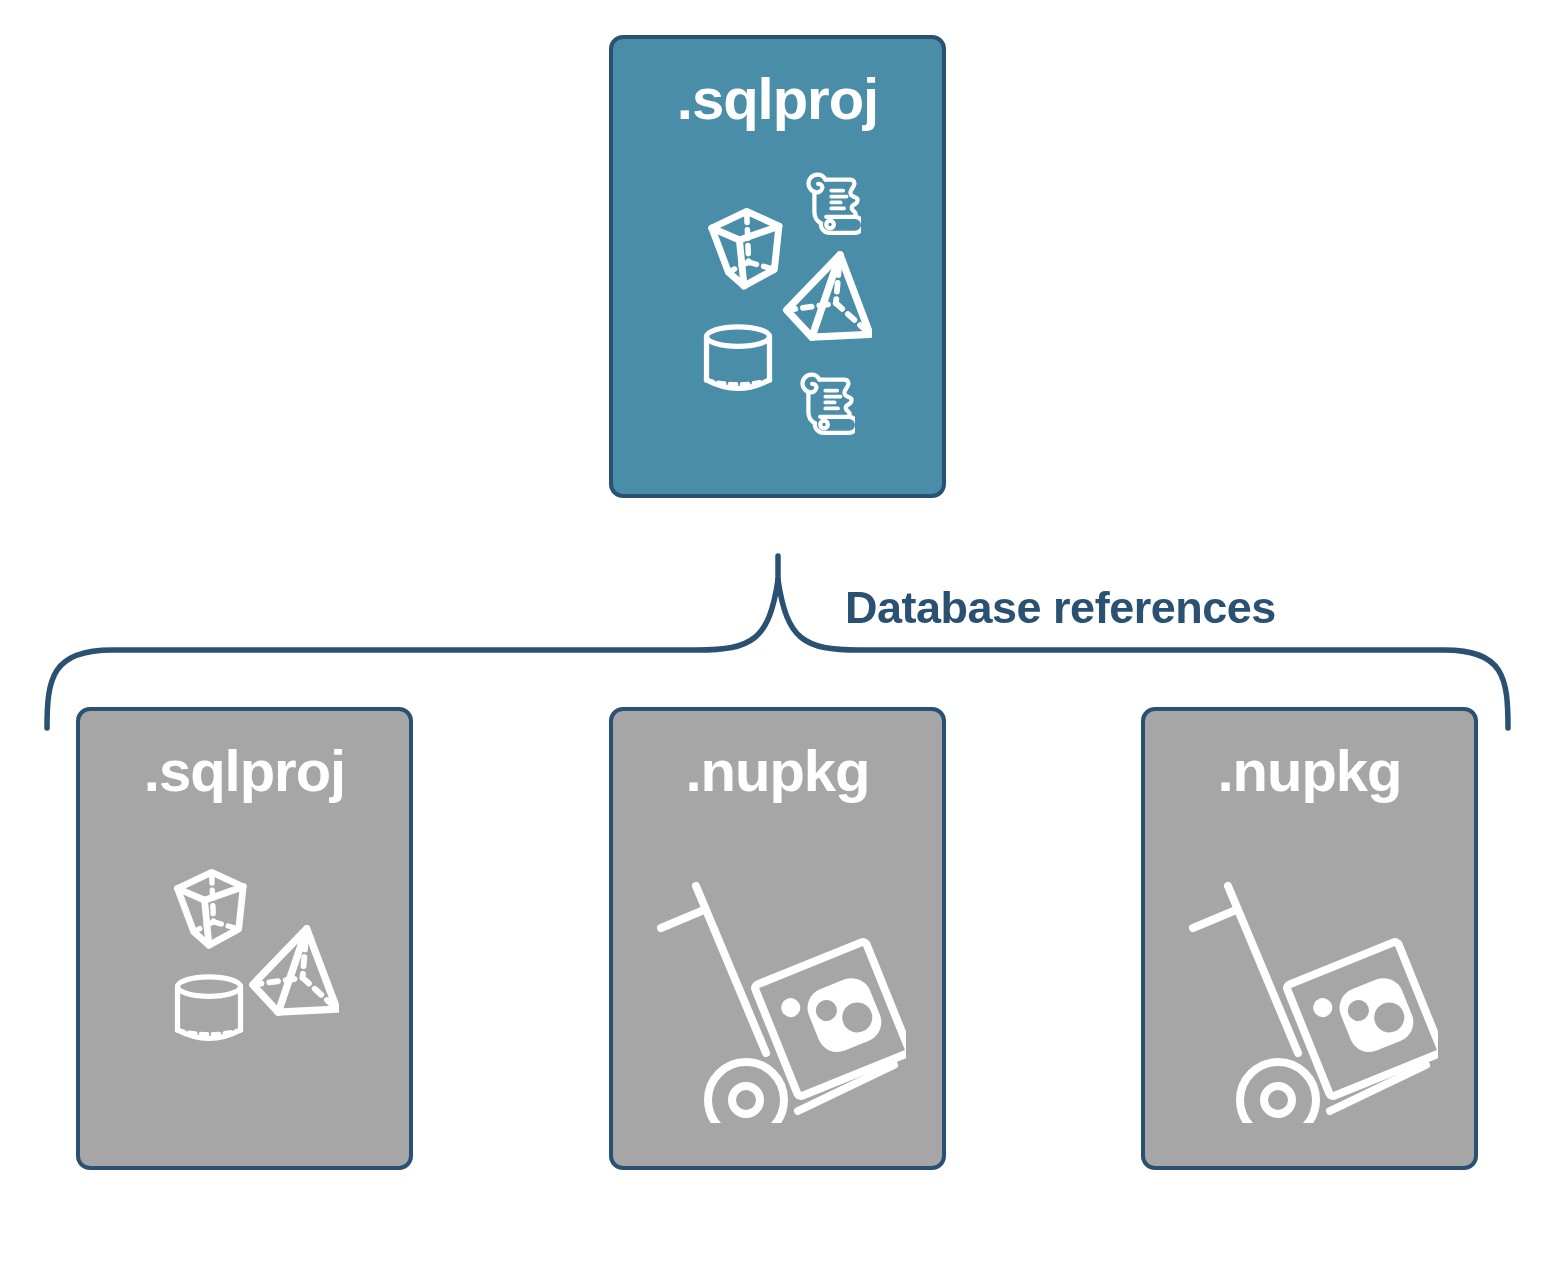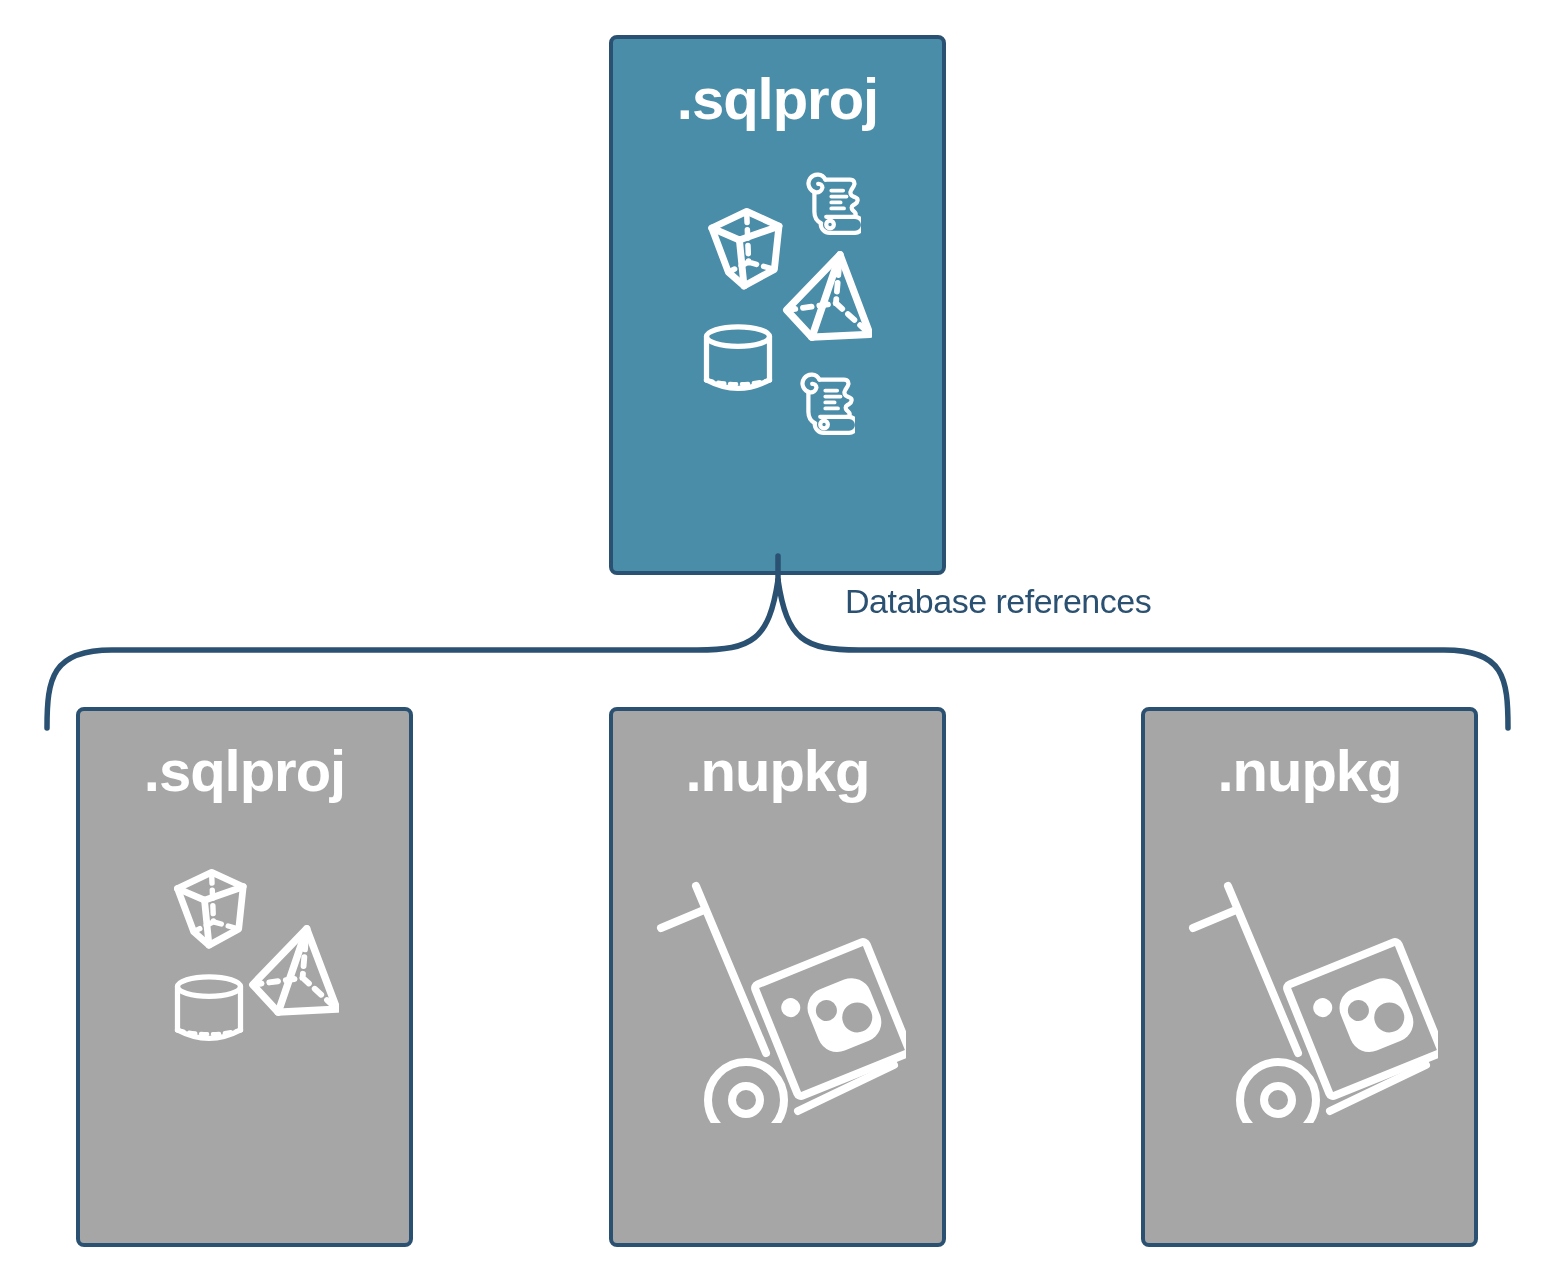--- a/index.html
+++ b/index.html
@@ -7,22 +7,22 @@
     --navy:#2B5172;
     --gray:#A6A6A6;
     --icon_white:#FFFFFF;
   }
   html,body{margin:0;padding:0;background:#fff;}
   .canvas{
     position:relative;width:1566px;height:1274px;background:#fff;
     font-family:"Liberation Sans",sans-serif;overflow:hidden;
   }
   .node{
-    position:absolute;width:337px;height:540px;box-sizing:border-box;
-    border:4.5px solid var(--navy,#2B5172);border-radius:8px;
+    position:absolute;width:337px;height:463px;box-sizing:border-box;
+    border:4.5px solid var(--navy,#2B5172);border-radius:14px;
   }
   .root{left:609px;top:35px;background:var(--accent_teal,#4A8DA8);}
   .child{background:var(--gray,#A6A6A6);top:707px;}
   #child1{left:76px;}
   #child2{left:609px;}
   #child3{left:1141px;}
   .title{
     margin:28px 0 0;text-align:center;color:var(--icon_white,#fff);
     font-size:58px;font-weight:700;letter-spacing:-1px;line-height:1.1;
   }
@@ -41,21 +41,21 @@
   .ic-truck{left:43px;top:152px;width:250px;height:260px;}
   .brace{
     position:absolute;left:0;top:550px;width:1566px;height:190px;
   }
   .brace path{
     stroke:var(--navy,#2B5172);stroke-width:5.5;fill:none;
     stroke-linecap:round;stroke-linejoin:round;
   }
   .edge-label{
     position:absolute;left:845px;top:582px;white-space:nowrap;
-    color:var(--navy,#2B5172);font-size:34px;font-weight:400;letter-spacing:-0.5px;
+    color:var(--navy,#2B5172);font-size:45px;font-weight:700;letter-spacing:-0.5px;
   }
   .defs-hidden{position:absolute;width:0;height:0;overflow:hidden;}
   .wicon{stroke:#fff;fill:none;stroke-linecap:round;stroke-linejoin:round;}
 </style>
 </head>
 <body>
 
 <div class="canvas">
 
   <svg class="defs-hidden" aria-hidden="true">

